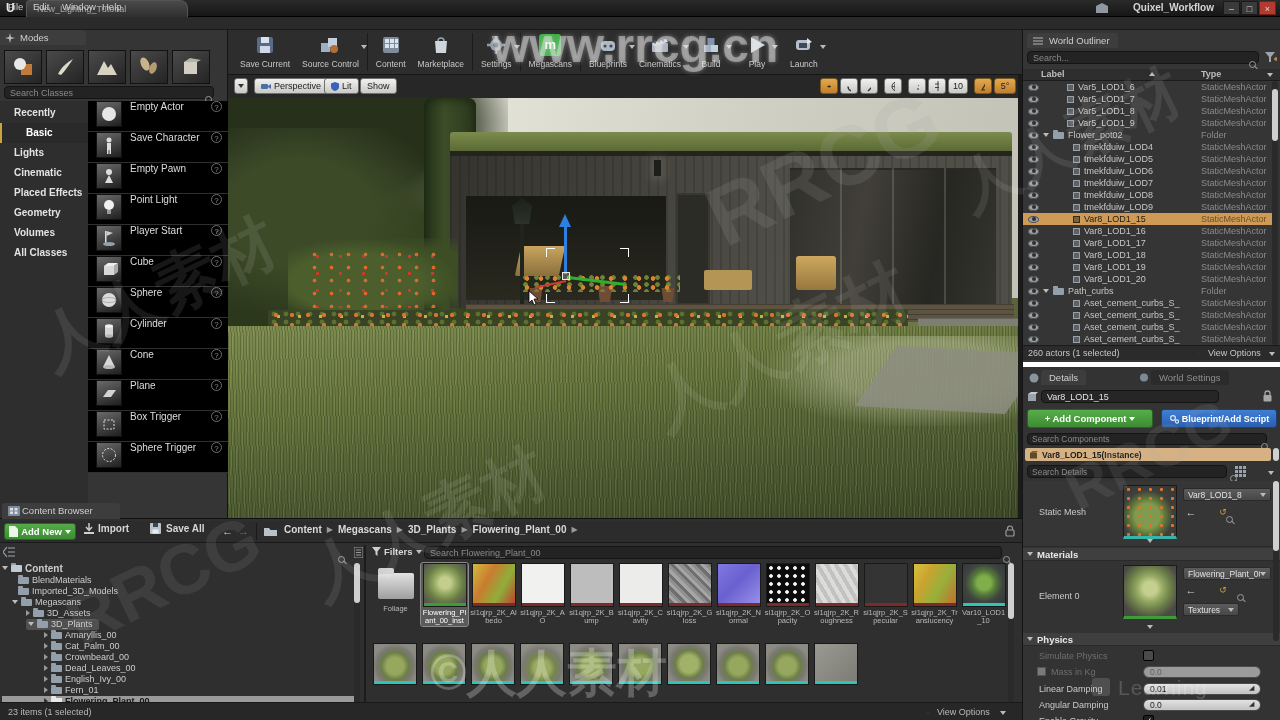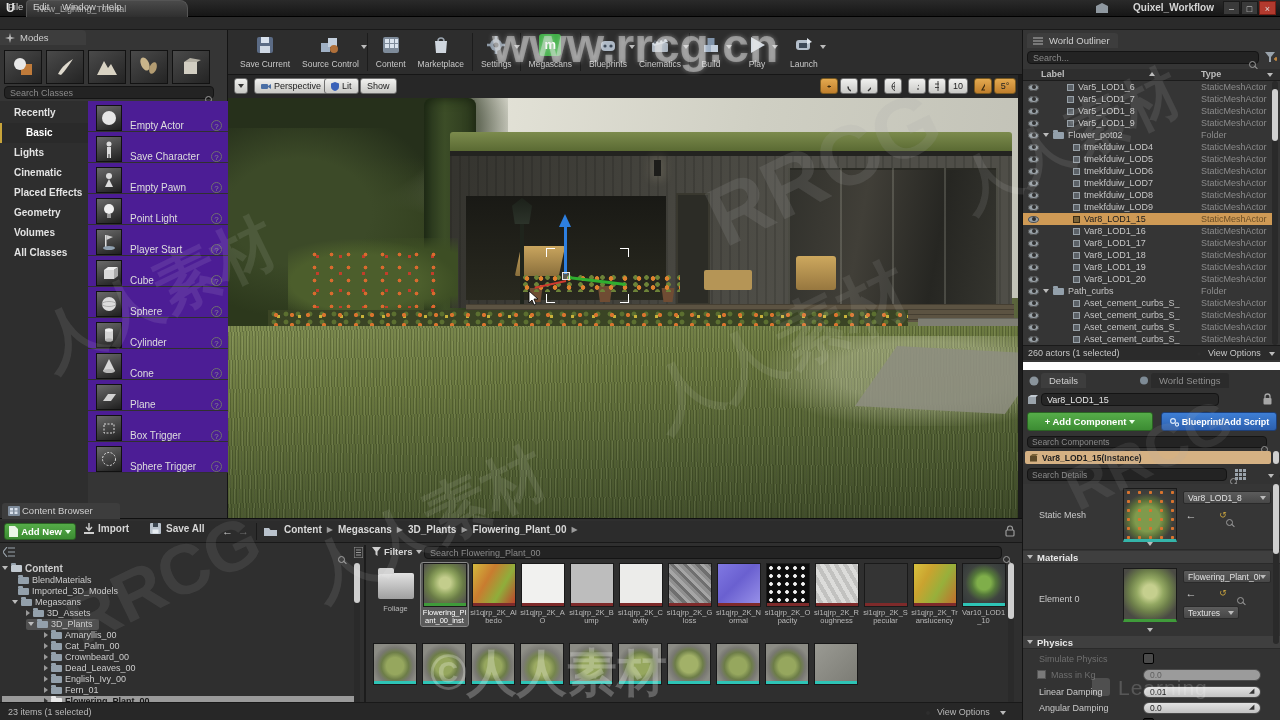--- a/index.html
+++ b/index.html
@@ -27,21 +27,21 @@
   .proj-ico{right:172px;top:3px;width:12px;height:10px;background:#8f98a0;clip-path:polygon(50% 0,100% 30%,100% 100%,0 100%,0 30%)}
   .wbtn{top:1px;width:17px;height:14px;font-size:9px;color:#ddd;text-align:center;line-height:14px;background:#3a3a3a;border:1px solid #1a1a1a}
   .menubar{left:0;top:17px;width:1280px;height:13px;background:#2a2a2a;border-bottom:1px solid #191919}
   .menu-item{color:#cfcfcf;font-size:9.5px;line-height:13px;position:absolute;top:0}
   
   .modes{left:0;top:30px;width:228px;height:488px;background:#353535;border-right:1px solid #141414}
   .modes-tab{left:0;top:0;width:86px;height:15px;background:#3d3d3d;border-radius:0 4px 0 0;color:#cfcfcf;font-size:9.5px;line-height:15px;padding-left:20px}
   .mode-ico{top:20px;width:38px;height:34px;background:linear-gradient(145deg,#4a4a4a,#242424);border:1px solid #121212;display:flex;align-items:center;justify-content:center}
   .cat{position:absolute;left:0;width:88px;height:20px;color:#e3e3e3;font-size:10px;font-weight:bold;line-height:20px;padding-left:14px}
   .cat.sel{background:#2a2a2a;border-left:2px solid #c8a43a;padding-left:24px;color:#fff}
-  .mrow{position:absolute;left:88px;width:140px;height:31px;background:#4c1d95;border-bottom:1px solid #303030;display:flex;align-items:flex-end}
+  .mrow{position:absolute;left:88px;width:140px;height:31px;background:#000000;border-bottom:1px solid #303030;display:flex;align-items:flex-start}
   .mthumb{width:26px;height:26px;margin-left:8px;background:linear-gradient(160deg,#6a6a6a,#1f1f1f);border:1px solid #111;display:flex;align-items:center;justify-content:center;flex:none}
   .mlabel{color:#dedede;font-size:10px;margin-left:8px;flex:1}
   .qc{width:11px;height:11px;border:1px solid #6f6f6f;border-radius:50%;color:#8a8a8a;font-size:8px;line-height:11px;text-align:center;margin-right:6px;flex:none}
   
   .maintb{left:228px;top:30px;width:794px;height:45px;background:#2d2d2d;border-bottom:1px solid #161616;display:flex;align-items:flex-start;padding-left:6px}
   .tbtn{display:flex;flex-direction:column;align-items:center;margin:3px 6px 0 6px;position:relative}
   .tbtn .ic{width:26px;height:24px;display:flex;align-items:center;justify-content:center}
   .tbtn .lb{color:#c9c9c9;font-size:8.5px;margin-top:2px;white-space:nowrap}
   .tbtn .cd{position:absolute;right:-8px;top:12px}
   .tsep{width:1px;height:38px;background:#1c1c1c;margin:3px 2px 0 2px}
@@ -744,21 +744,21 @@
     </div>
 
   <div class="abs" style="left:0;top:315px;width:258px;height:15px;background:#2b2b2b;border-top:1px solid #1a1a1a">
     <span style="position:absolute;left:5px;top:2px;font-size:9px;color:#c6c6c6">260 actors (1 selected)</span>
     <span class="ey abs" style="left:170px;top:4px"></span>
     <span style="position:absolute;left:185px;top:2px;font-size:9px;color:#c6c6c6">View Options</span>
     <span class="cd abs" style="left:246px;top:6px"></span>
   </div>
 
   
-  <div style="position:absolute;left:0;top:332px;width:258px;height:358px;background:#333;border-top:8px solid #ffffff">
+  <div style="position:absolute;left:0;top:332px;width:258px;height:358px;background:#333;border-top:5px solid #ffffff">
     <svg class="abs" style="left:6px;top:6px" width="10" height="10">
         <circle cx="5" cy="5" r="4.5" fill="#8a949c"></circle>
       </svg>
     <div class="ptab" style="left:18px;top:3px">Details</div>
     <svg class="abs" style="left:116px;top:6px" width="11" height="9">
         <circle cx="5" cy="4.5" r="4" fill="#7e8b96"></circle>
       </svg>
     <div class="ptab dim" style="left:128px;top:3px">World Settings</div>
 
     <svg class="abs" style="left:4px;top:24px" width="11" height="11">

